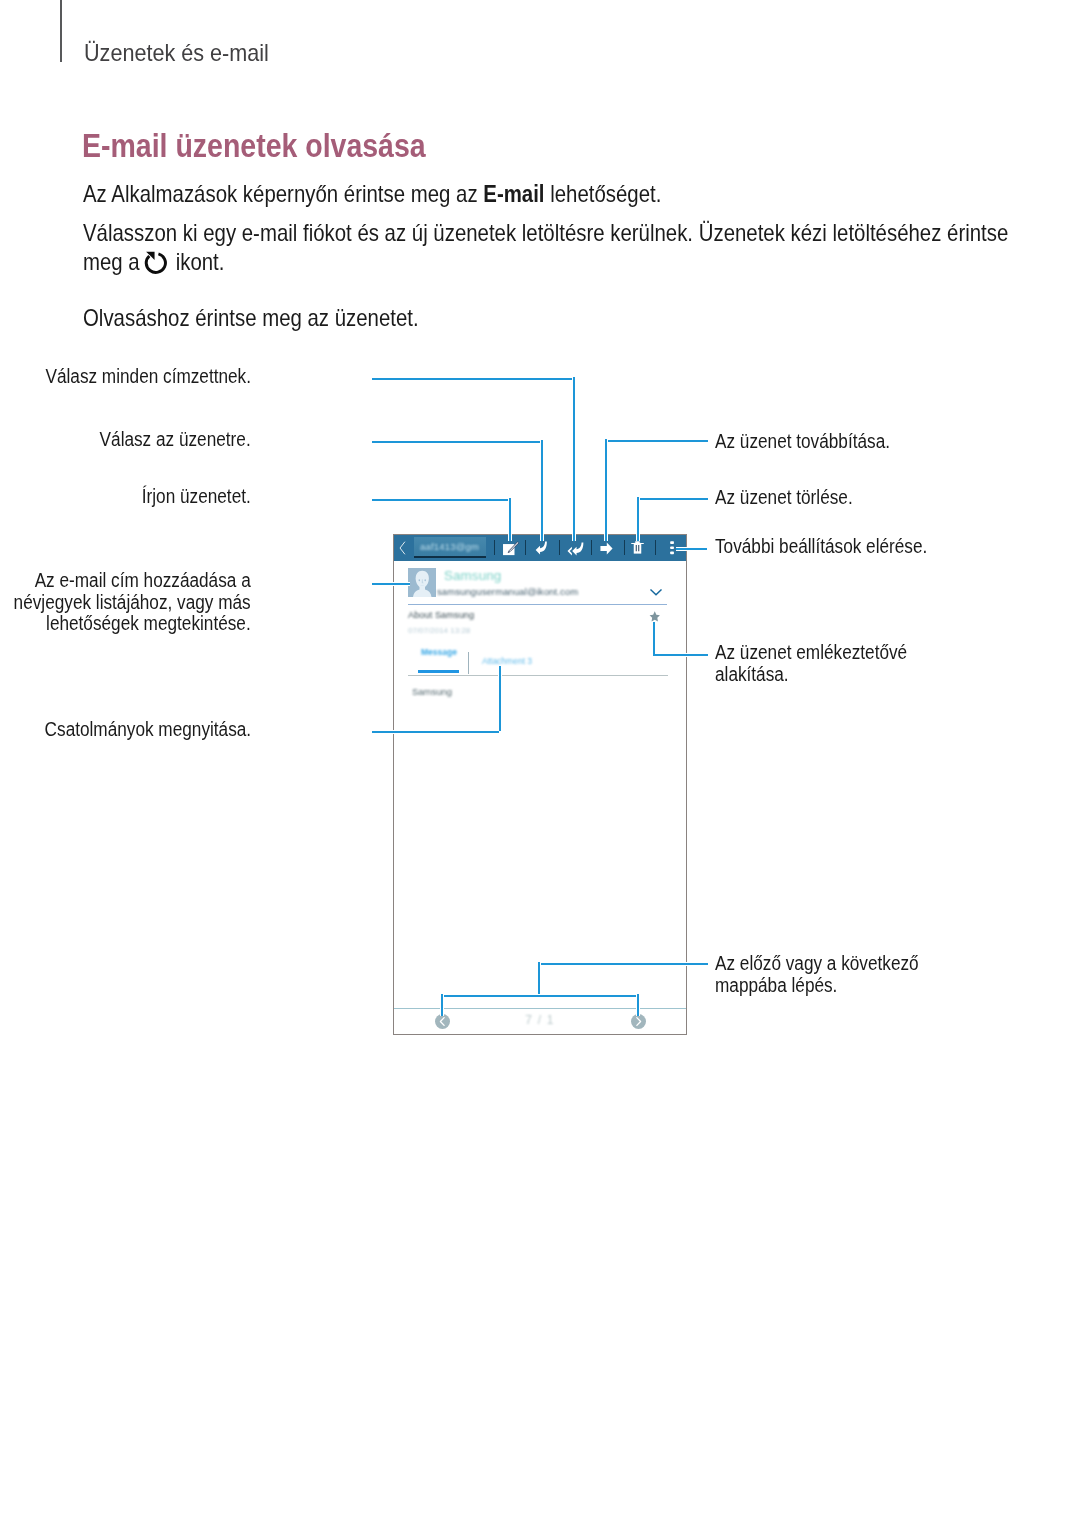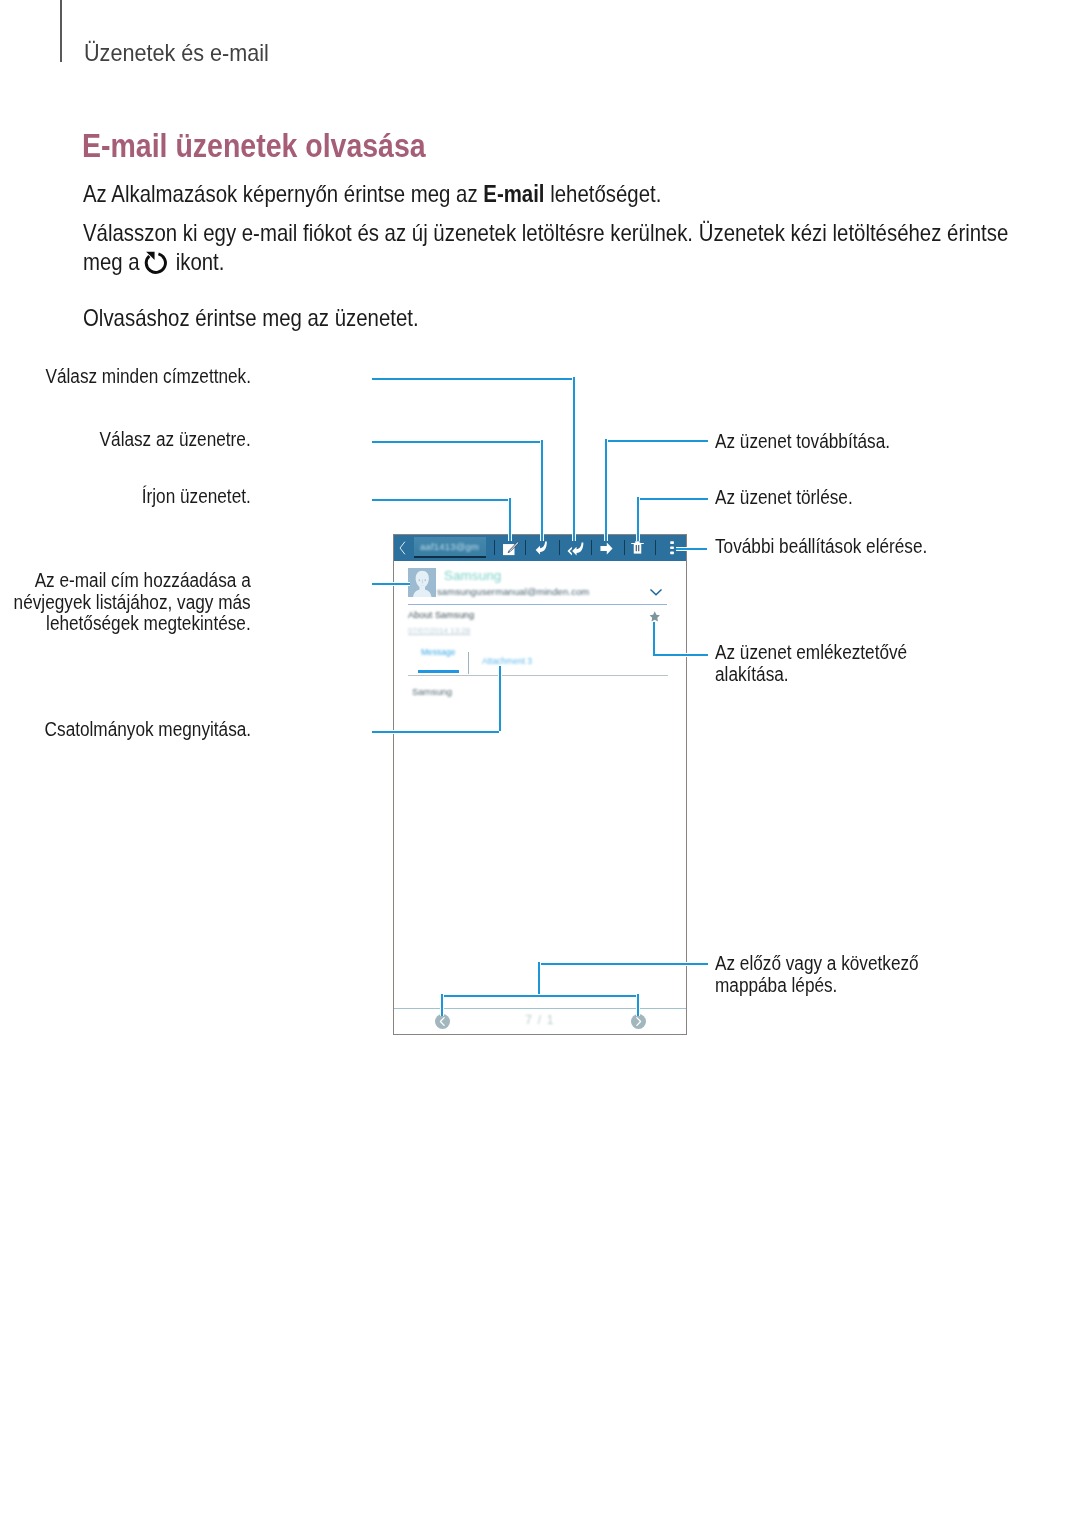--- a/index.html
+++ b/index.html
@@ -55,24 +55,24 @@
   #ic-forward{left:207px;top:8px;}
   #ic-delete{left:238px;top:7px;}
   #ic-more{left:276.5px;top:7px;}
 
   #avatar{left:14px;top:33px;width:28px;height:29px;background:#9cbad0;line-height:0;}
   #sender{left:50px;top:33px;font-size:13.4px;color:#7fd3c9;letter-spacing:.1px;filter:blur(.85px);}
   #semail{left:43px;top:51px;font-size:9.5px;color:#46606f;letter-spacing:.1px;filter:blur(.8px);}
   #ic-expand{left:256px;top:54px;line-height:0;}
   #hdr-sep{left:14px;top:69px;width:259px;height:1px;background:#93b3d8;}
   #subject{left:14px;top:75px;font-size:9.3px;color:#3f5158;filter:blur(.8px);}
-  #sdate{left:14px;top:91px;font-size:8px;color:#b8ccd6;filter:blur(.8px);text-decoration:underline;}
+  #sdate{left:14px;top:91px;font-size:8px;color:#b8ccd6;filter:blur(.8px);}
   #ic-star{left:255px;top:76px;line-height:0;}
 
-  #tab1{left:27px;top:112px;font-size:8.5px;color:#3ba9e6;filter:blur(.9px);}
+  #tab1{left:27px;top:112px;font-size:8.5px;color:#3ba9e6;filter:blur(.9px);font-weight:bold;}
   #tab1u{left:24px;top:135px;width:41px;height:2.5px;background:#2196e3;}
   #tabdiv{left:74px;top:117px;width:1px;height:22px;background:#9fb3bd;}
   #tab2{left:88px;top:121px;font-size:8.5px;color:#62bbea;filter:blur(.9px);}
   #tabline{left:14px;top:140px;width:260px;height:1px;background:#b9c4c6;}
   #bodytext{left:18px;top:151px;font-size:9.5px;color:#53686f;filter:blur(.85px);}
 
   #pagerline{left:0;top:473px;width:292px;height:1px;background:#9fc4cf;}
   .pgbtn{width:15px;height:15px;border-radius:50%;background:#a2b6bd;line-height:0;}
   #pgprev{left:41px;top:479px;}
   #pgnext{left:237px;top:479px;}
@@ -157,21 +157,21 @@
       <svg viewBox="0 0 56 58" width="28" height="29">
           <path d="M28.5 5.5 c8.6 0 13.2 6.6 13.2 15.2 0 10.2-5.6 18.8-13.2 18.8 S15.3 30.9 15.3 20.7 C15.3 12.1 19.9 5.5 28.5 5.5 Z" fill="#e5eff6"></path>
           <path d="M23.0 35.5 h11 v7.5 c7.5 1.6 12.0 6.5 13.0 15 H10.0 c1.0-8.5 5.5-13.4 13.0-15 Z" fill="#e5eff6"></path>
           <ellipse cx="22.6" cy="24.3" rx="1.5" ry="2.0" fill="#a6c1d5"></ellipse>
           <ellipse cx="34.4" cy="24.3" rx="1.5" ry="2.0" fill="#a6c1d5"></ellipse>
           <path d="M27.8 22.6 h1.6 c0.2 3.6 0.3 6.3 1.9 8.0 h-3.8 c-0.1-2.6 0.2-5.0 0.3-8.0 Z" fill="#c6d9e6"></path>
           <path d="M24.0 33.8 q4.5 2.2 9.0 0 q-4.5 3.4 -9.0 0 Z" fill="#bcd2e2"></path>
         </svg>
     </div>
     <div id="sender">Samsung</div>
-    <div id="semail">samsungusermanual@minden.com</div>
+    <div id="semail">samsungusermanual@ikont.com</div>
     <div id="ic-expand">
       <svg viewBox="0 0 24 14" width="12" height="7">
           <path d="M2 2 L12 11.5 L22 2" fill="none" stroke="#17699e" stroke-width="3" stroke-linecap="square"></path>
         </svg>
     </div>
     <div id="hdr-sep"></div>
 
     <div id="subject">About Samsung</div>
     <div id="sdate">07/07/2014  13:28</div>
     <div id="ic-star">

